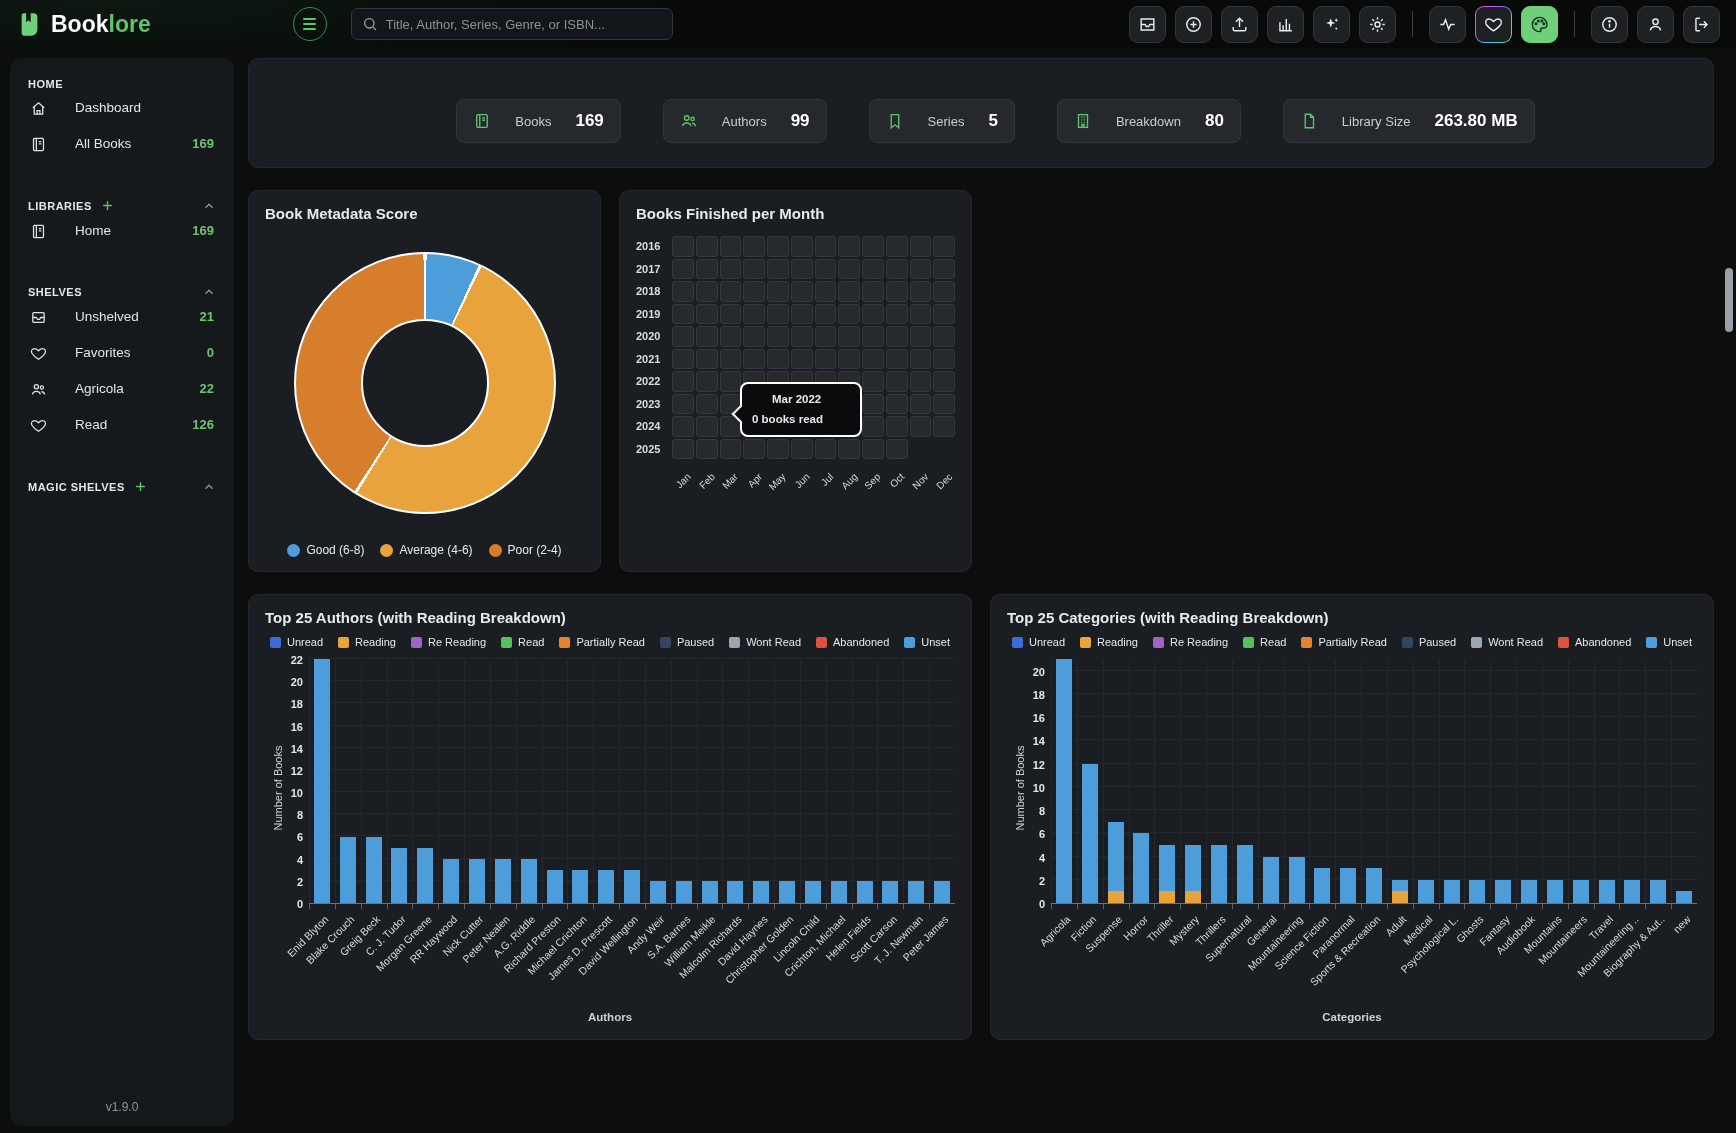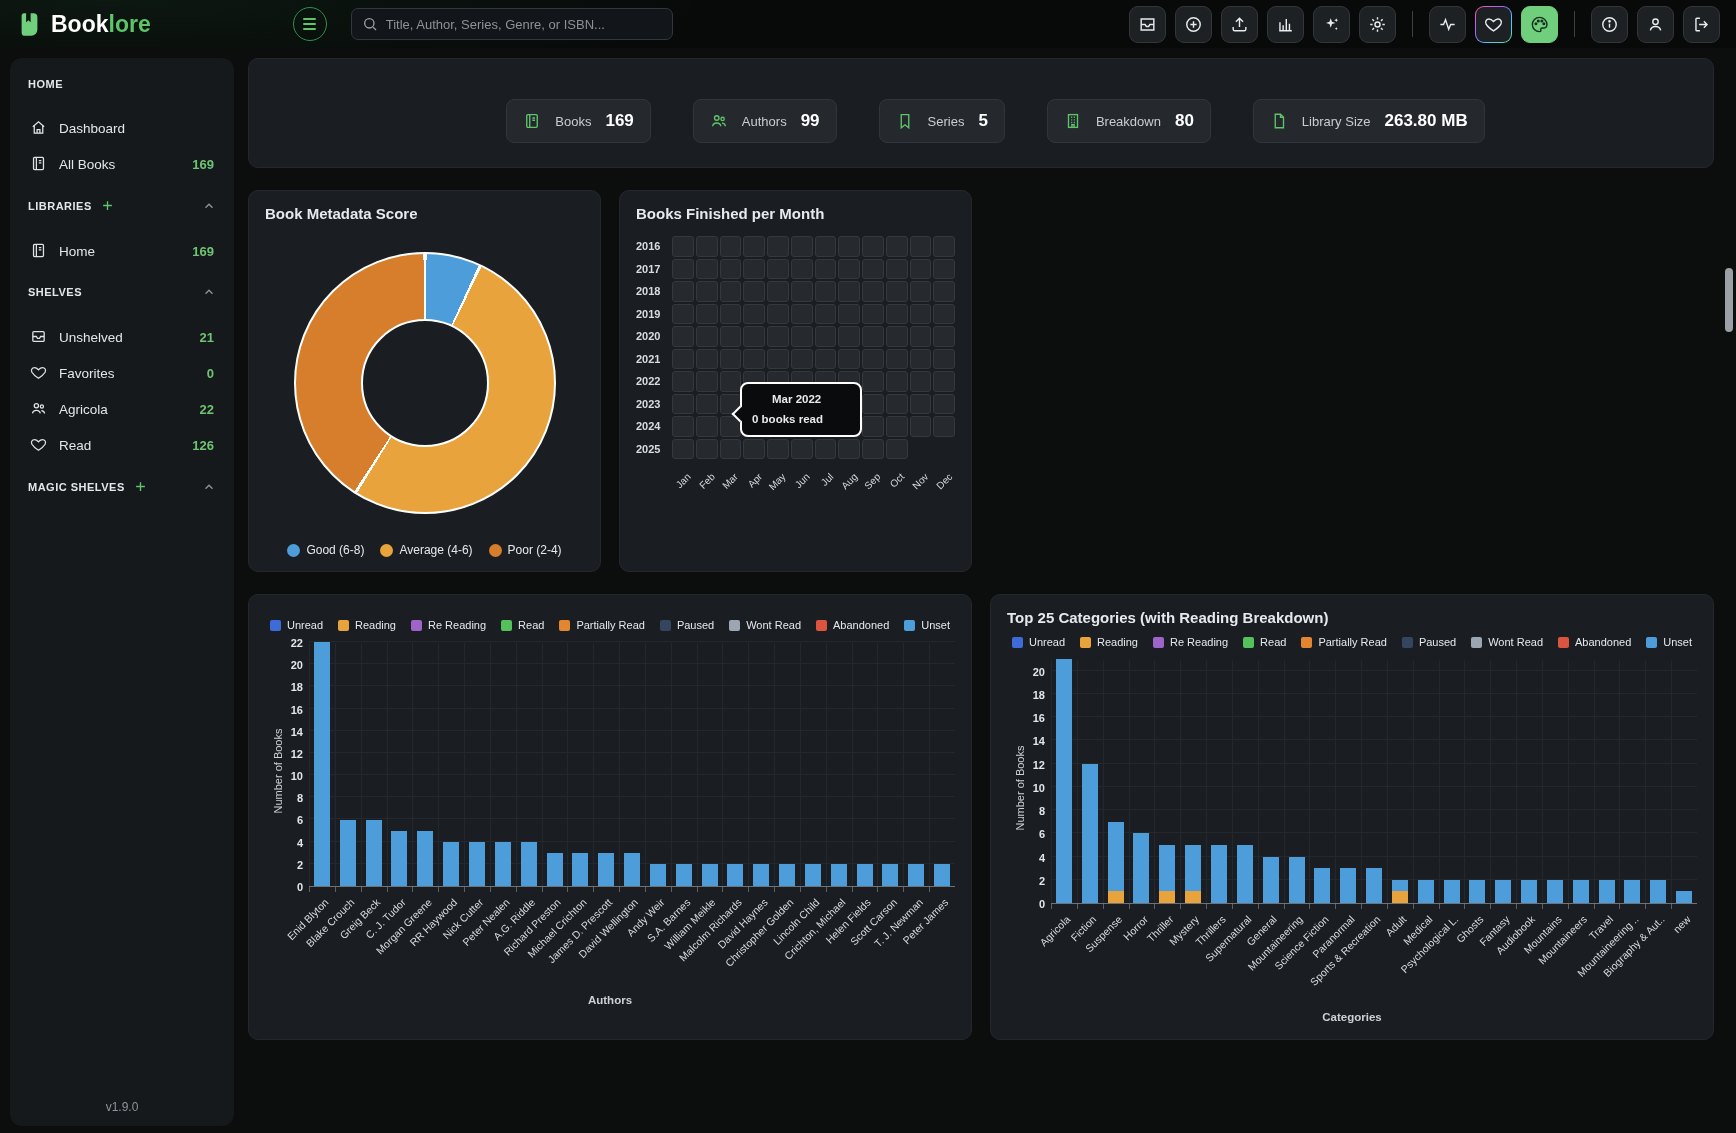--- a/index.html
+++ b/index.html
@@ -38,41 +38,41 @@
   .tb-btn.palette{ background:#6fcf7c; border-color:#6fcf7c; color:#15301c; }
   
   .layout{ display:flex; align-items:flex-start; }
   .sidebar{ width:224px; margin:10px 0 0 10px; height:1068px; background:var(--panel);
     border-radius:12px; padding:20px 14px 14px; position:relative; }
   .sb-section{ margin-bottom:26px; }
   .sb-head{ display:flex; align-items:center; gap:8px; padding:0 4px 10px; }
   .sb-title{ font-size:11px; font-weight:bold; letter-spacing:.5px; color:#e3e7e9; }
   .sb-plus{ color:var(--green); display:flex; cursor:pointer;}
   .sb-chev{ margin-left:auto; color:#8d959b; display:flex; cursor:pointer;}
-  .sb-item{ display:flex; align-items:flex-end; gap:12px; height:36px; padding:0 6px;
+  .sb-item{ display:flex; align-items:flex-start; gap:28px; height:36px; padding:0 6px;
     border-radius:8px; cursor:pointer; color:#e2e6e8; font-size:13.5px;}
   .sb-ico{ color:#dfe3e6; display:flex; }
   .sb-ico svg{ width:17px; height:17px; }
   .sb-count{ margin-left:auto; color:var(--greentxt); font-size:13px; font-weight:bold; }
   .version{ position:absolute; bottom:12px; left:0; right:0; text-align:center;
     color:#8d9399; font-size:12px; }
   
   .content{ flex:1; margin:10px 22px 0 14px; display:flex; flex-direction:column; gap:22px; }
   .card{ background:var(--card); border:1px solid #24282d; border-radius:10px; }
   .stats-card{ padding:20px 18px 24px; }
   .stats-head{ display:flex; align-items:center; justify-content:center; gap:14px; }
   .stats-title{ font-size:17px; font-weight:bold; }
   .select{ width:192px; height:33px; background:#0f1317; border:1px solid #3a4148; border-radius:7px;
     display:flex; align-items:center; padding:0 10px; font-size:13px; color:#e3e7ea; cursor:pointer;}
   .select svg{ margin-left:auto; color:#9aa1a7; }
   .gear-sm{ width:33px; height:33px; border-radius:7px; background:#21262b; border:1px solid #343a40;
     display:flex; align-items:center; justify-content:center; color:var(--green); cursor:pointer;}
   .chips{ margin-top:20px; display:flex; justify-content:center; gap:13px; }
   .chip{ background:var(--chip); border:1px solid #31363c; border-radius:8px; height:44px;
-    display:flex; align-items:center; gap:14px; padding:16px 16px;margin-left:29px; }
+    display:flex; align-items:center; gap:24px; padding:16px 16px;margin-left:29px; }
   .chip .ci{ color:var(--green); display:flex;} .chip .ci svg{ width:18px; height:18px;}
   .chip .cl{ color:#c8cdd1; font-size:13px; }
   .chip .cv{ color:#fff; font-size:17px; font-weight:bold; }
   
   .charts-row{ display:grid; grid-template-columns:repeat(4,1fr); gap:18px; }
   .chart-card{ height:382px; padding:14px 16px; position:relative; display:flex; flex-direction:column;}
   .cc-title{ font-size:15px; font-weight:bold; }
   .pie-zone{ flex:1; display:flex; align-items:center; justify-content:center; }
   .pie{ border-radius:50%; border:2px solid #fff; position:relative; }
   .pie-hole{ position:absolute; border-radius:50%; background:var(--card); border:2px solid #fff;
@@ -634,20 +634,21 @@
               <span class="hm-mslot">
                 <span class="hm-mlabel">Dec</span>
               </span>
             </div>
           </div>
       </div>
     </section>
 
     <section class="bottom-row">
       <div class="card bar-card">
+        <div class="cc-title">Top 25 Authors (with Reading Breakdown)</div>
         <div id="bar0">
             <div class="bc-legend">
               <span class="lg-item">
                 <span class="lg-sq" style="background: rgb(61, 107, 216);"></span>
                 <span>Unread</span>
               </span>
               <span class="lg-item">
                 <span class="lg-sq" style="background: rgb(233, 163, 60);"></span>
                 <span>Reading</span>
               </span>

